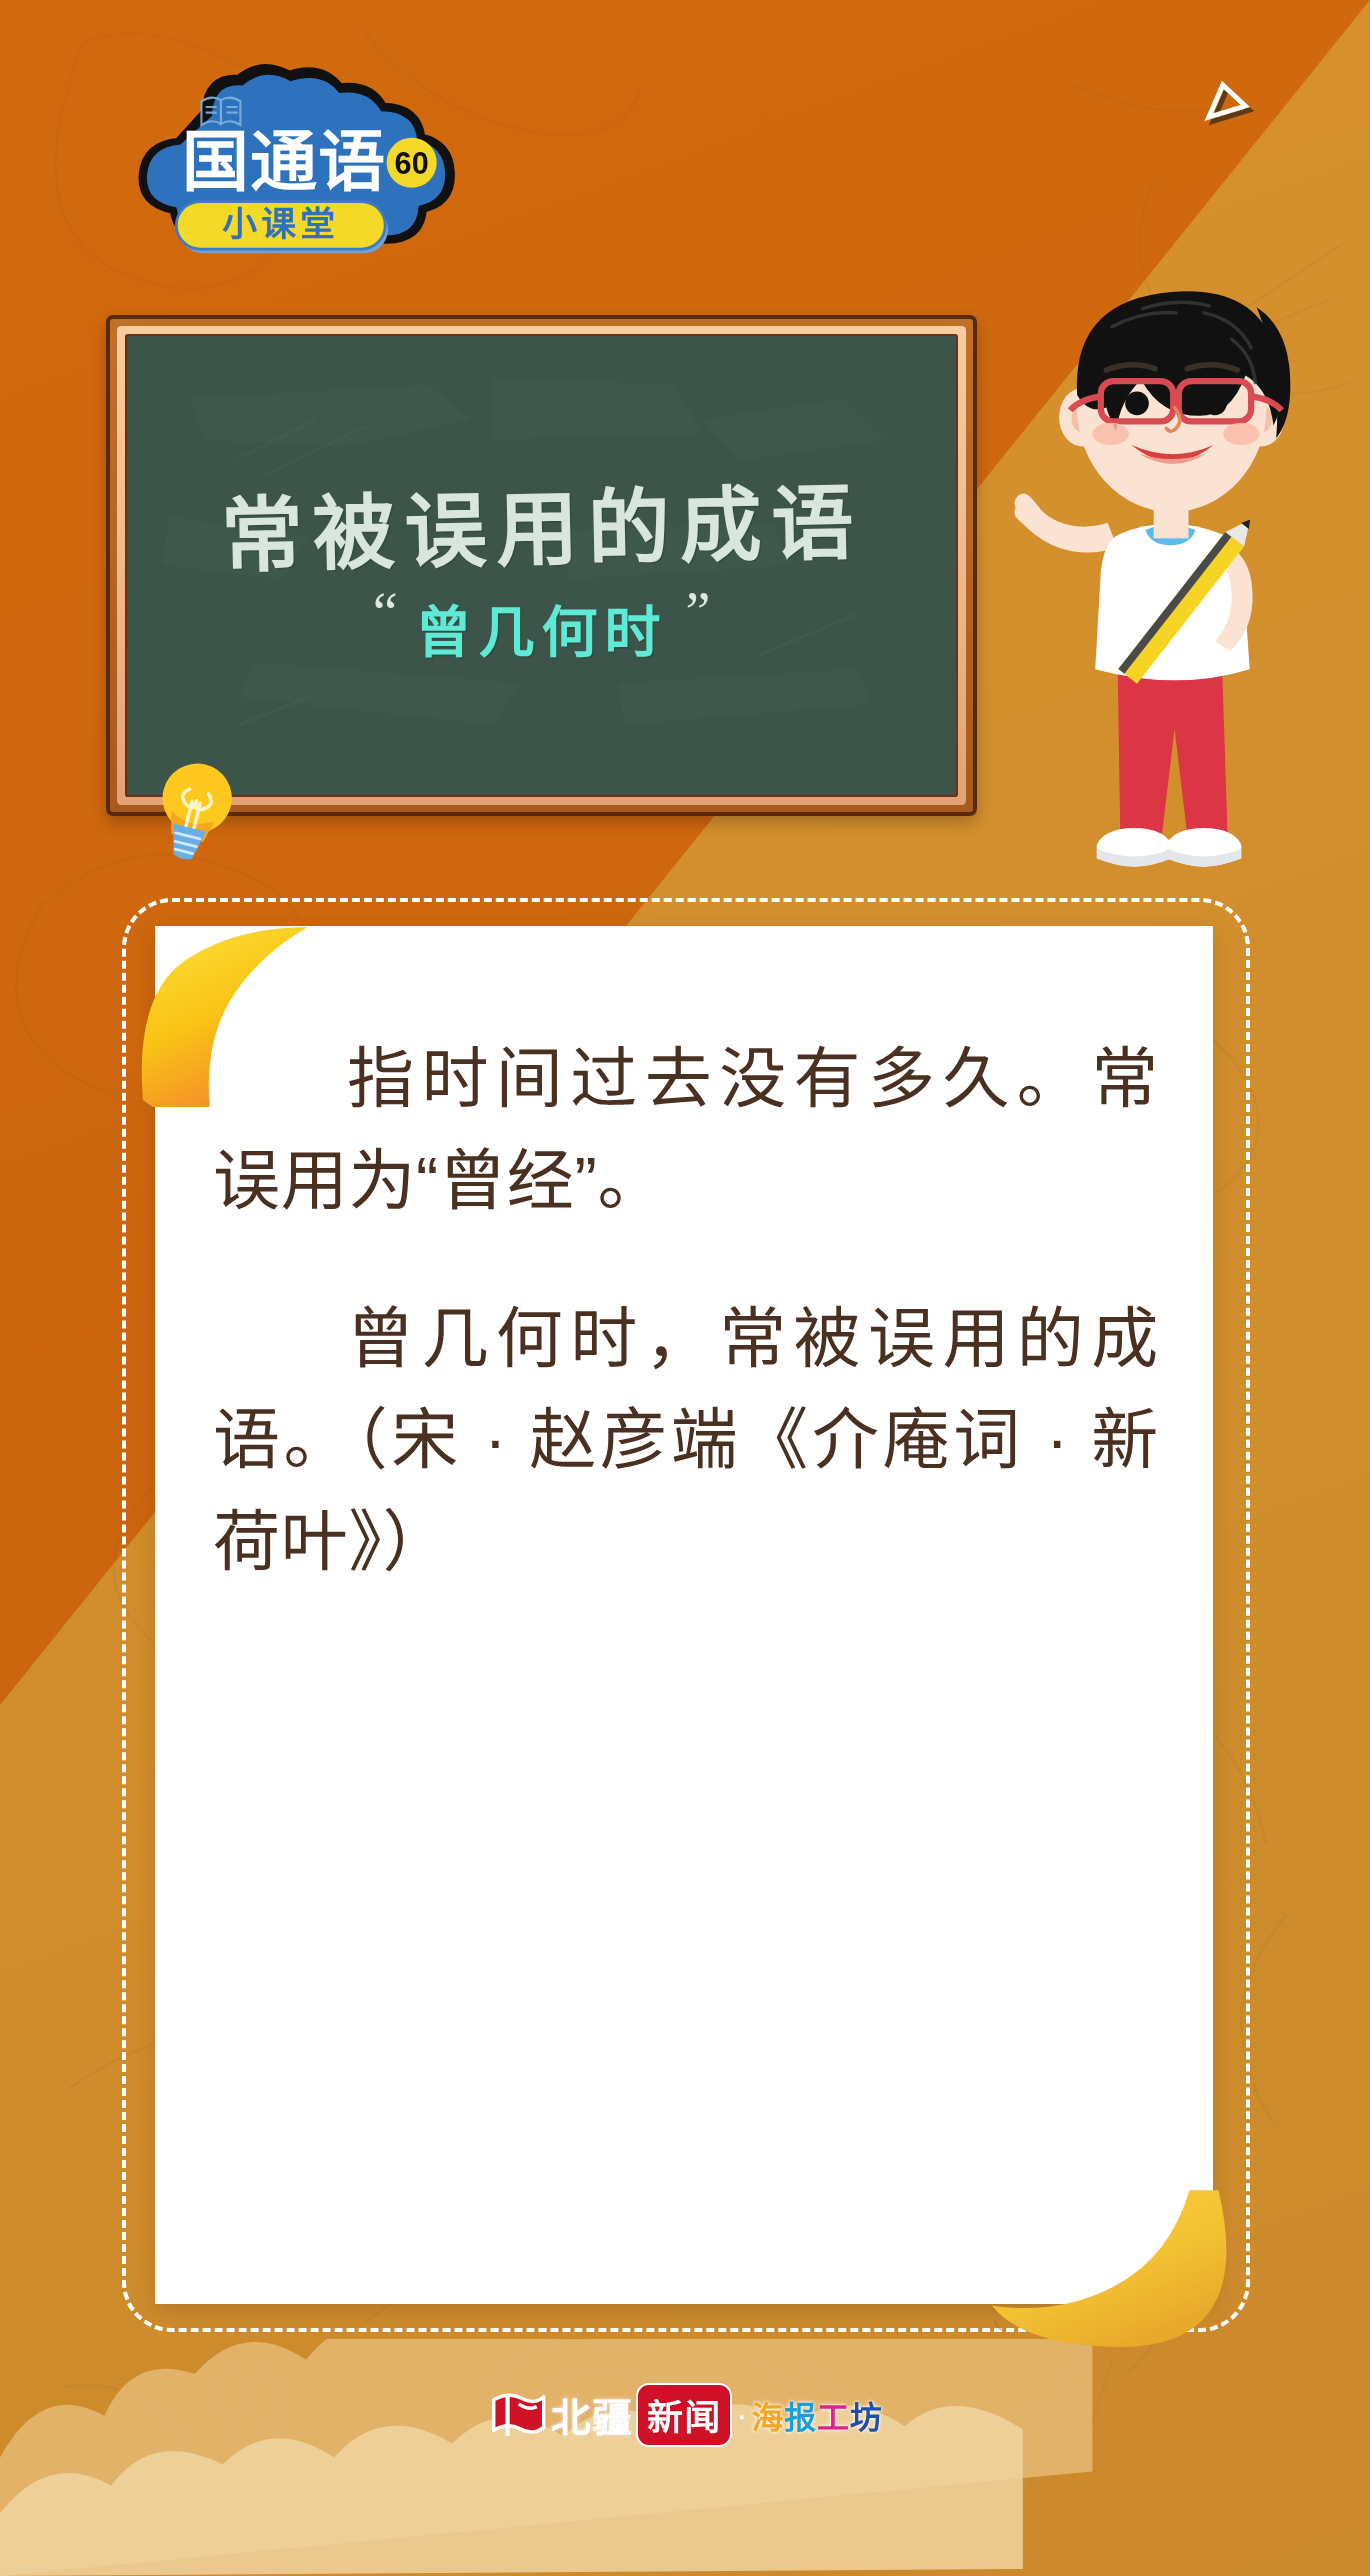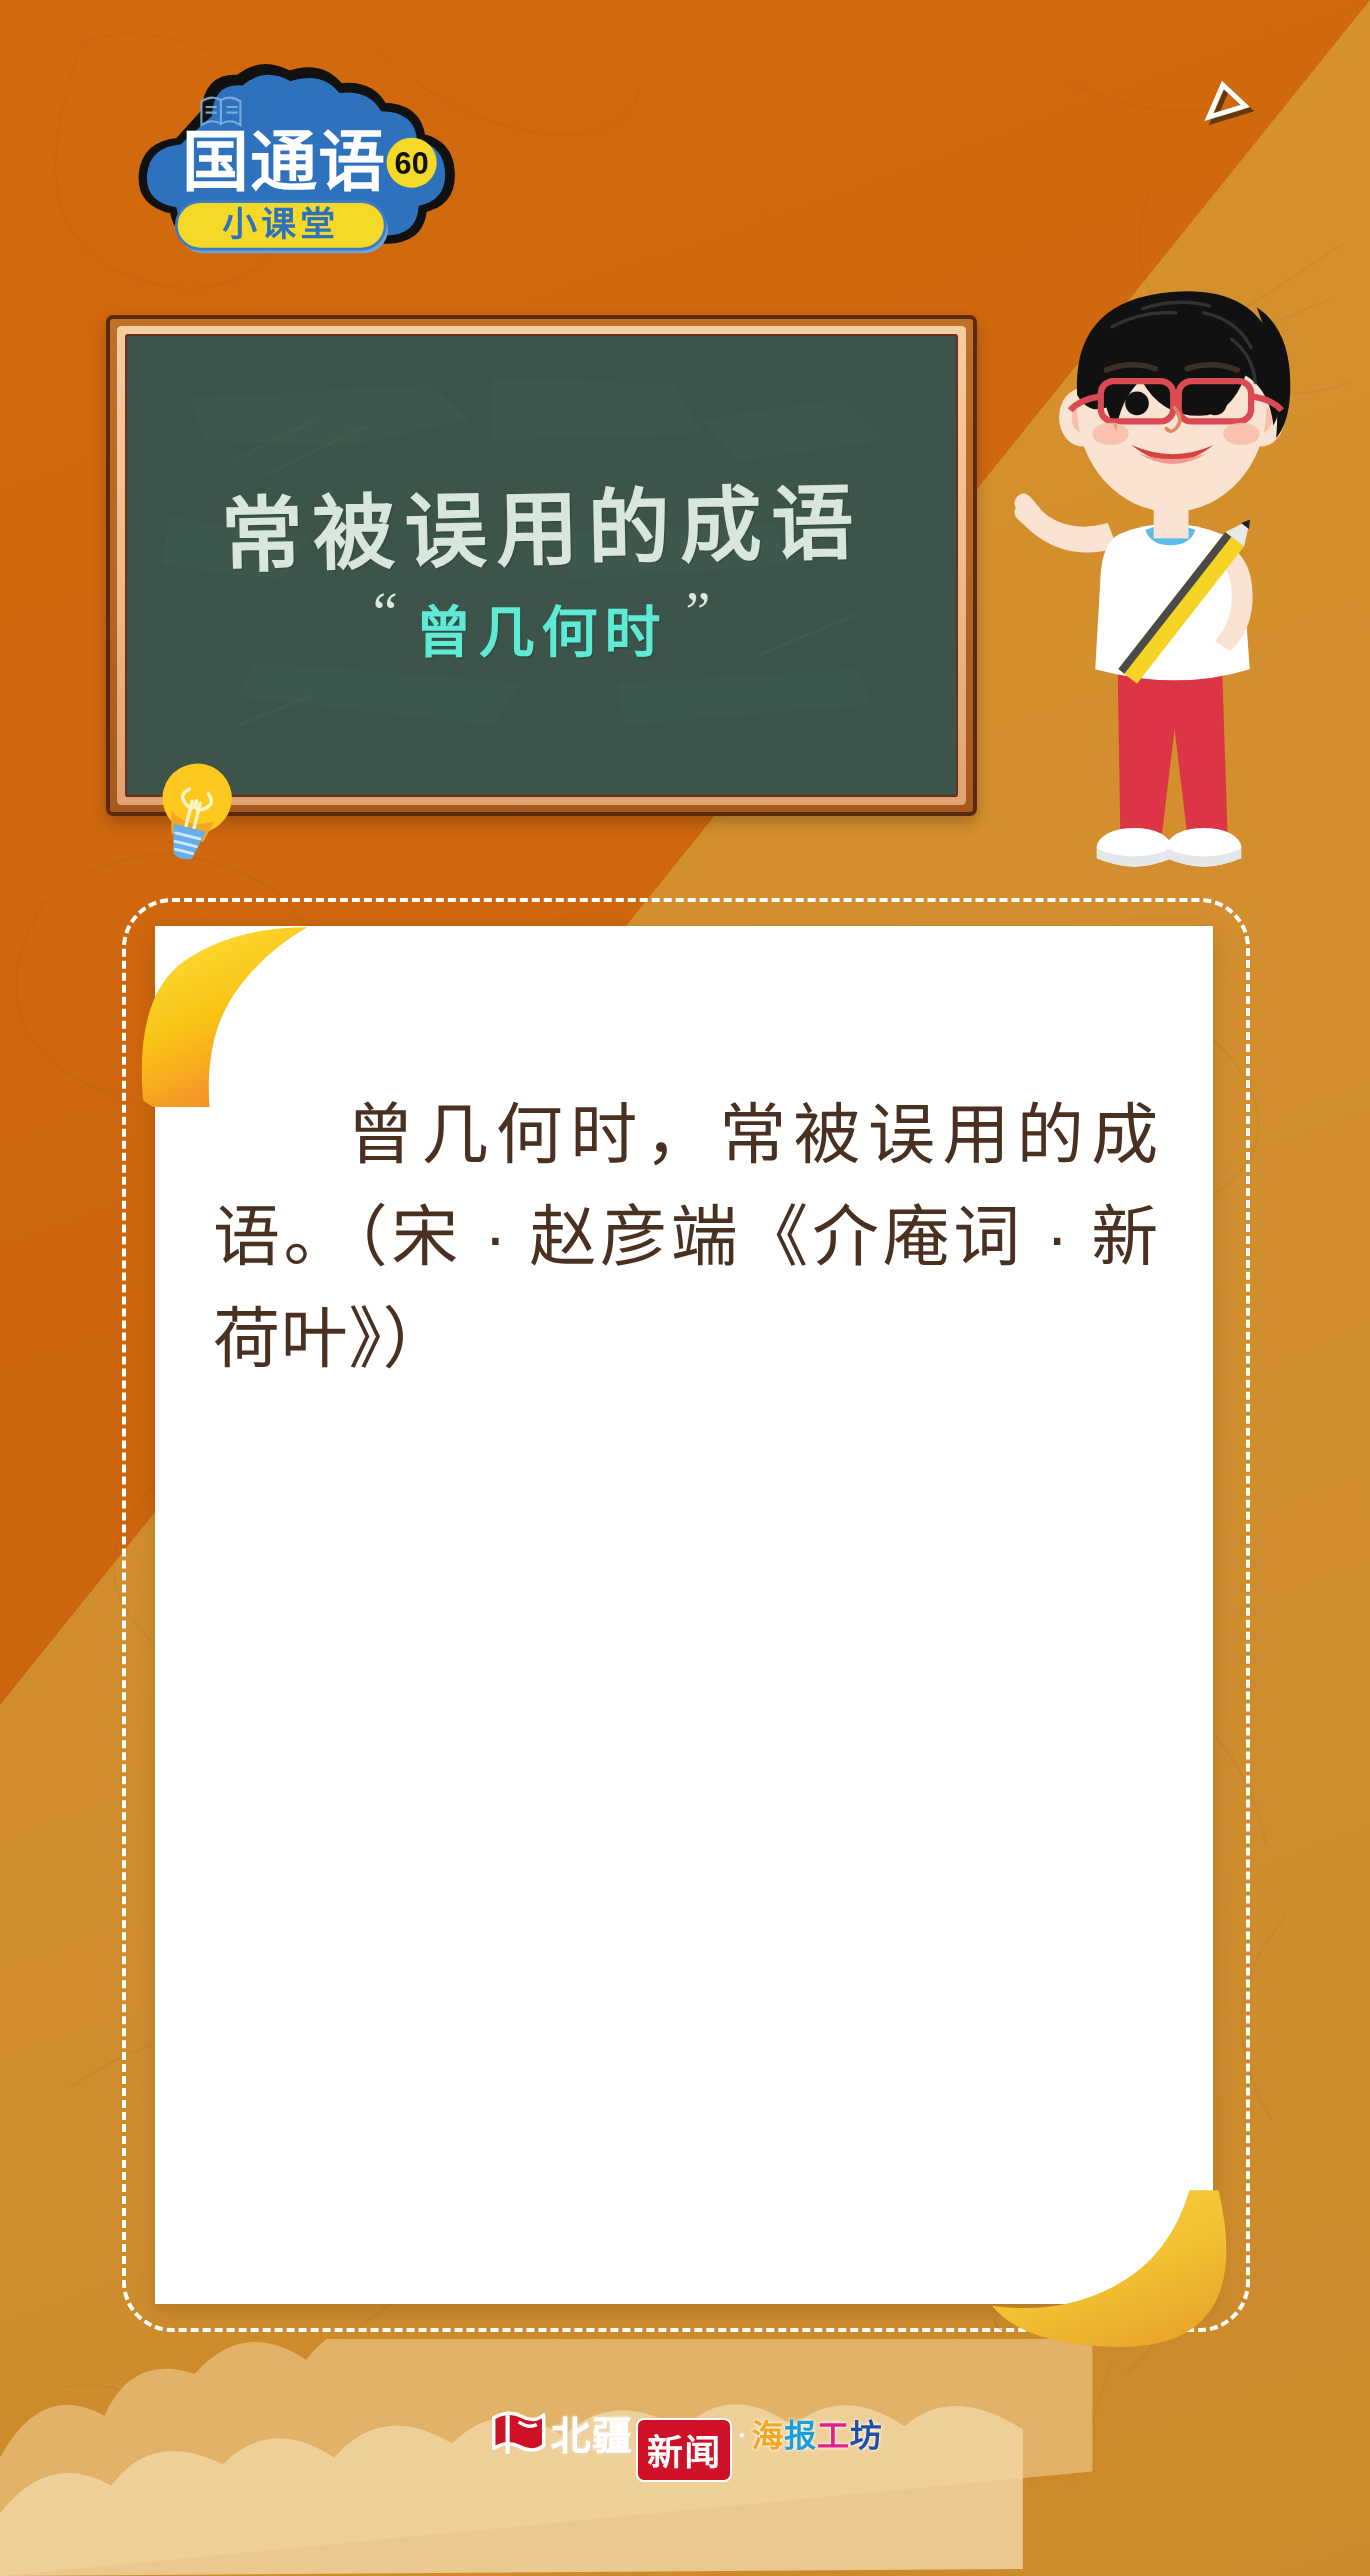--- a/index.html
+++ b/index.html
@@ -242,24 +242,23 @@
     text-shadow: 0 0 3.5px rgba(255,255,255,.9), 1.4px 1.4px 0 rgba(0,0,0,.08);
     letter-spacing: 1.4px;
   }
   .fl-news {
     font-family: "Liberation Serif", "DejaVu Serif", serif;
     font-weight: 700;
     font-size: 36px;
     color: #FFFFFF;
     background: #CE1127;
     padding: 2.8px 8.4px 5.6px;
-    border-radius: 8px;
+    border-radius: 13px;
     letter-spacing: 1.4px;
     border: 2.1px solid #FFFFFF;
-    margin-top: 35px;
   }
   .fl-dot {
     font-size: 32px; color: #FFFFFF; line-height: 1;
     text-shadow: 0 0 2.8px rgba(255,255,255,.8);
     margin: 0 1.4px;
   }
   .fl-studio {
     font-family: "Liberation Serif", "DejaVu Serif", serif;
     font-weight: 700;
     font-size: 32px;
@@ -489,20 +488,21 @@
       <svg viewBox="0 0 1520 1980" preserveAspectRatio="none">
         <path d="M34 96
                  q200 -92 430 -54 q250 42 460 -16 q280 -76 566 62
                  q-46 420 -8 820 q38 400 6 1010
                  q-300 96 -600 34 q-300 -62 -600 14 q-160 32 -254 -22
                  q44 -520 8 -900 q-36 -380 -8 -948z" fill="#FFFFFF"></path>
       </svg>
     </div>
 
     <div class="card-body">
+      <p class="para">指时间过去没有多久。常误用为“曾经”。</p>
       <p class="para gap">曾几何时，常被误用的成语。（宋 · 赵彦端《介庵词 · 新荷叶》）</p>
     </div>
   </div>
 
   <div class="ribbon-tl">
     <svg viewBox="0 0 260 280">
       <defs>
         <linearGradient id="rgTL" x1="0" y1="0" x2="0.4" y2="1">
           <stop offset="0%" stop-color="#FFE23A"></stop>
           <stop offset="55%" stop-color="#F9C316"></stop>

